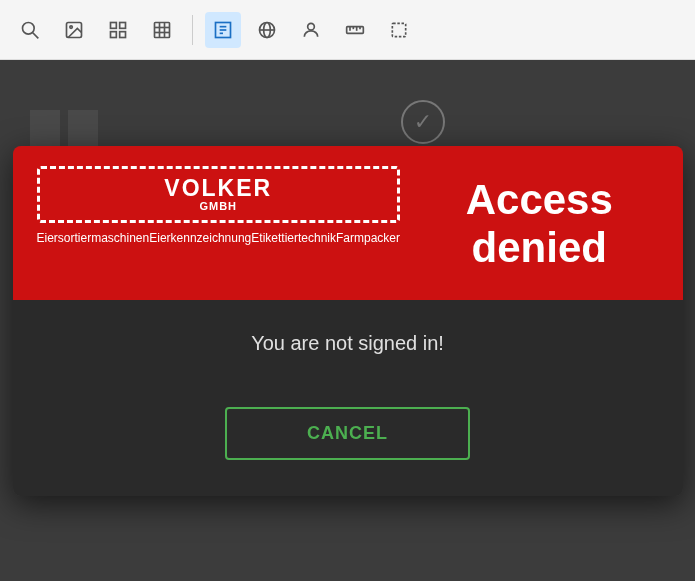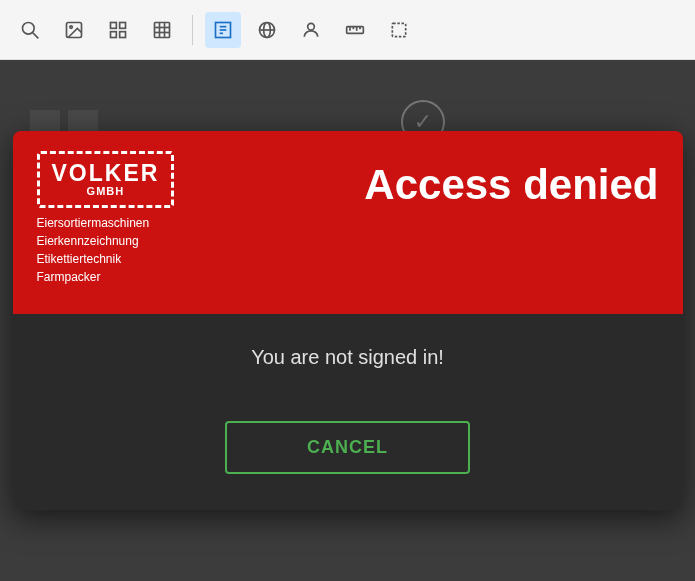--- a/index.html
+++ b/index.html
@@ -147,21 +147,21 @@
     .logo-gmbh {
       font-size: 11px;
       font-weight: bold;
       color: #fff;
       letter-spacing: 1px;
       margin-top: 0;
     }
 
     .logo-taglines {
       display: flex;
-      flex-direction: column;
+      flex-direction: row;
       justify-content: center;
       padding-top: 6px;
     }
 
     .logo-tagline {
       font-size: 12px;
       color: #fff;
       line-height: 1.5;
     }
 

